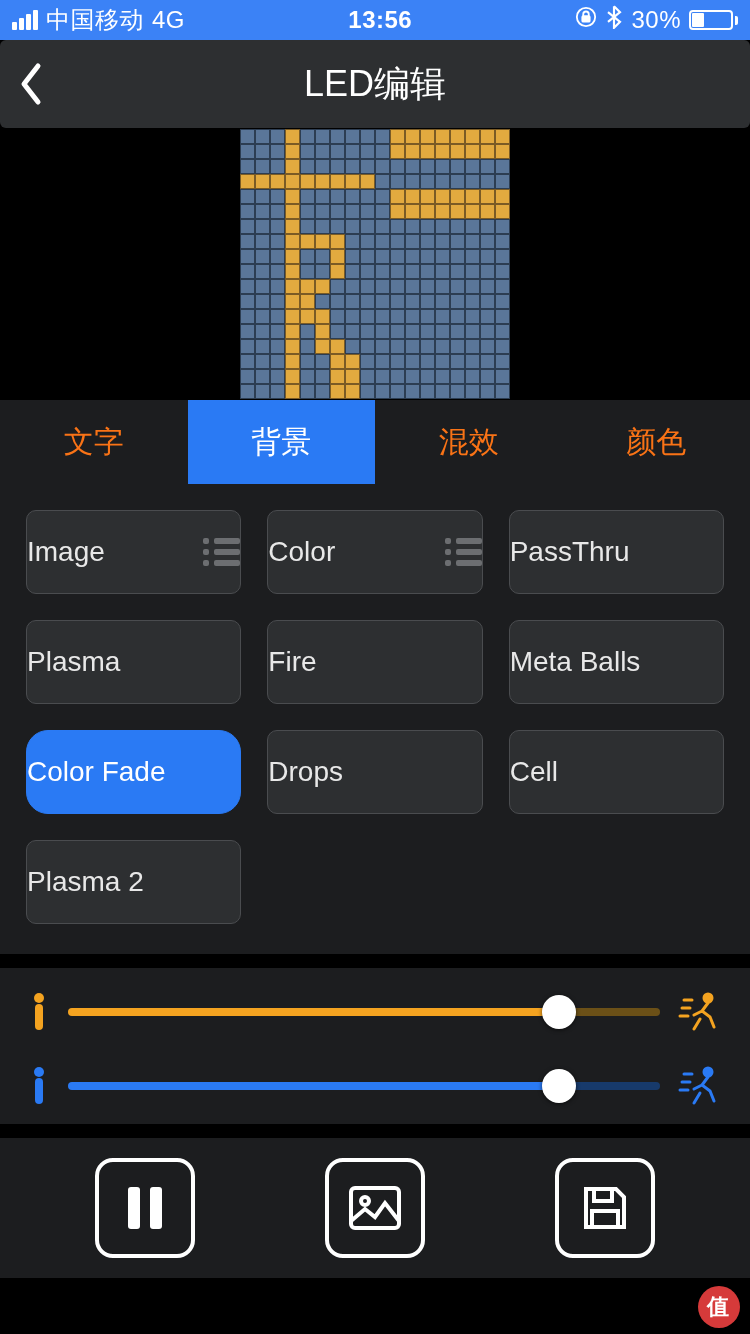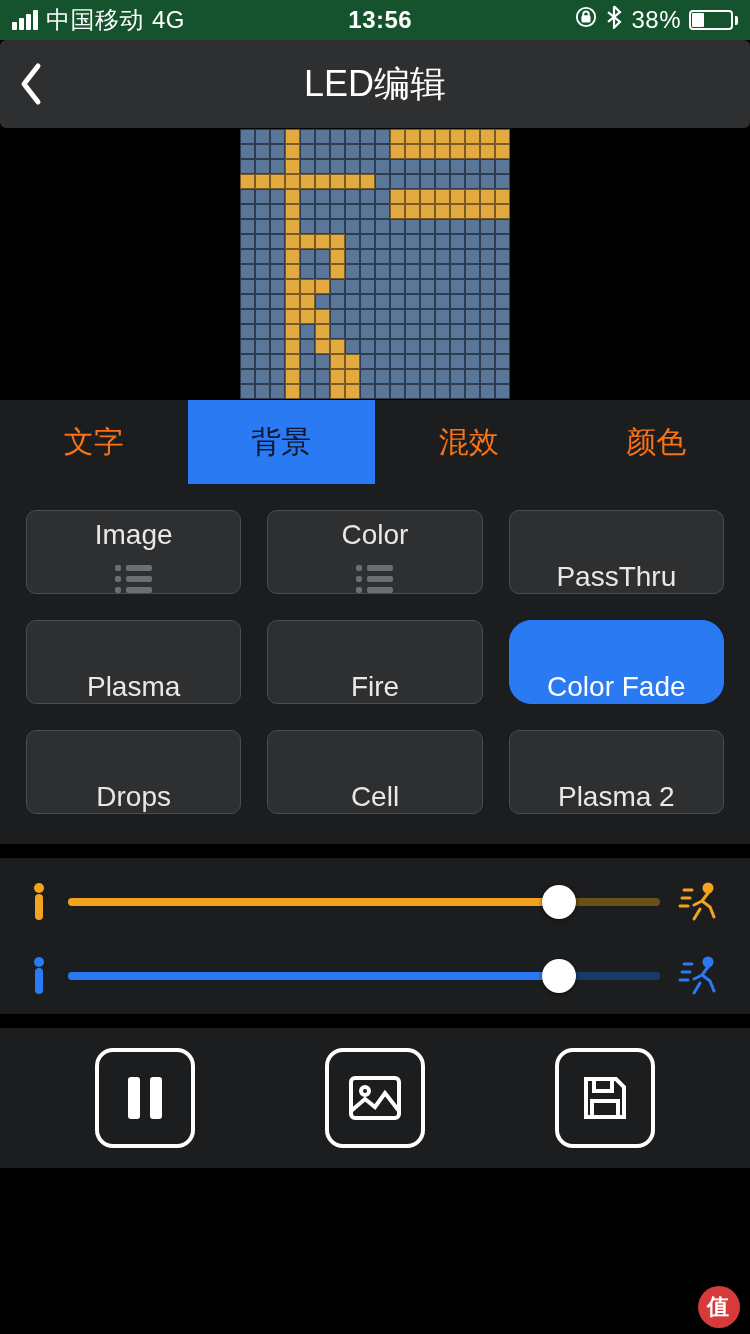--- a/index.html
+++ b/index.html
@@ -1,42 +1,42 @@
 <!DOCTYPE html>
 <html><head>
 <meta charset="utf-8">
 <style>
   * { box-sizing: border-box; margin: 0; padding: 0; -webkit-font-smoothing: antialiased; }
   html, body { width: 750px; height: 1334px; background: #000; color: #fff; font-family: -apple-system, "Helvetica Neue", Arial, sans-serif; overflow: hidden; }
   
-  .status-bar { height: 40px; background: #14532d; display: flex; align-items: center; justify-content: space-between; padding: 0 12px; font-size: 24px; letter-spacing: 0.5px; }
+  .status-bar { height: 40px; background: #3b82f6; display: flex; align-items: center; justify-content: space-between; padding: 0 12px; font-size: 24px; letter-spacing: 0.5px; }
   .status-left, .status-right { display: flex; align-items: center; gap: 8px; }
   .signal-bars { display: inline-flex; align-items: flex-end; gap: 2px; }
   .signal-bars span { width: 5px; background: #fff; border-radius: 1px; }
   .signal-bars span:nth-child(1){height:8px;} .signal-bars span:nth-child(2){height:12px;} .signal-bars span:nth-child(3){height:16px;} .signal-bars span:nth-child(4){height:20px;}
   .battery { display: inline-flex; align-items: center; }
   .battery-body { width: 44px; height: 20px; border: 2px solid #fff; border-radius: 4px; position: relative; }
   .battery-fill { position: absolute; left: 1px; top: 1px; bottom: 1px; width: 30%; background: #fff; border-radius: 1px; }
   .battery-tip { width: 3px; height: 9px; background: #fff; margin-left: 2px; border-radius: 0 2px 2px 0; }
   
   .header { height: 88px; background: #2d2f31; display: flex; align-items: center; justify-content: center; position: relative; border-radius: 6px; }
   .back-btn { position: absolute; left: 18px; top: 0; bottom: 0; display: flex; align-items: center; }
   .header-title { font-size: 36px; font-weight: 500; color: #fff; }
   
   .preview { height: 272px; background: #000; display: flex; align-items: center; justify-content: center; }
   .led-grid { display: grid; grid-template-columns: repeat(18, 15px); grid-template-rows: repeat(18, 15px); gap: 0; }
   .led-cell { width: 15px; height: 15px; background: #5a7699; border: 1px solid #2c3d52; }
   .led-cell.on { background: #e2aa3f; border-color: #7a5b25; }
   
   .tab-row { display: flex; height: 84px; background: #1c1d1f; }
   .tab { flex: 1; display: flex; align-items: center; justify-content: center; font-size: 30px; color: #f97316; }
-  .tab.active { background: #2a7af4; color: #0f172a; }
+  .tab.active { background: #2a7af4; color: #ffffff; }
   
   .effects-panel { background: #1c1d1f; padding: 26px 26px 30px 26px; display: grid; grid-template-columns: repeat(3, 1fr); gap: 26px; margin: 0; }
-  .effect-btn { height: 84px; background: #2d2f31; border: 1px solid #4a4c4f; border-radius: 10px; display: flex; align-items: center; justify-content: flex-end; gap: 14px; font-size: 28px; color: #e8e8e8; flex-direction: column; }
+  .effect-btn { height: 84px; background: #2d2f31; border: 1px solid #4a4c4f; border-radius: 10px; display: flex; align-items: center; justify-content: space-between; gap: 14px; font-size: 28px; color: #e8e8e8; }
   .effect-btn.selected { background: #2a7af4; border-color: #2a7af4; color: #fff; border-radius: 22px; }
   .list-icon { display: inline-flex; flex-direction: column; gap: 5px; }
   .list-icon-row { display: flex; align-items: center; gap: 5px; }
   .list-icon-dot { width: 6px; height: 6px; background: #6c6e71; border-radius: 2px; }
   .list-icon-line { width: 26px; height: 6px; background: #6c6e71; border-radius: 2px; }
   
   .slider-panel { background: #1c1d1f; padding: 24px 28px 18px 28px; margin-top: 14px; display: flex; flex-direction: column; gap: 34px; }
   .slider-row { display: flex; align-items: center; gap: 18px; }
   .slider-track { flex: 1; height: 8px; border-radius: 4px; position: relative; }
   .slider-thumb { position: absolute; top: 50%; width: 34px; height: 34px; background: #fff; border-radius: 50%; transform: translate(-50%, -50%); box-shadow: 0 1px 4px rgba(0,0,0,0.6); }
@@ -71,21 +71,21 @@
           <circle cx="12" cy="12" r="10"></circle>
           <path d="M9 11V9a3 3 0 1 1 6 0v2"></path>
           <rect x="8" y="11" width="8" height="6" rx="1" fill="#fff"></rect>
         </svg>
     </span>
     <span>
       <svg width="18" height="24" viewBox="0 0 12 20" fill="none" stroke="#fff" stroke-width="1.8">
           <path d="M6 1v18l5-5-10-8m0 8l10-8-5-5"></path>
         </svg>
     </span>
-    <span>38%</span>
+    <span>30%</span>
     <span class="battery">
       <span class="battery-body">
           <span class="battery-fill"></span>
         </span>
         <span class="battery-tip"></span>
     </span>
   </div>
 </div>
 
 <div class="header">
@@ -477,20 +477,23 @@
     </span>
   </div>
   <div class="effect-btn">
       <span>PassThru</span>
     </div>
   <div class="effect-btn">
       <span>Plasma</span>
     </div>
   <div class="effect-btn">
       <span>Fire</span>
+    </div>
+  <div class="effect-btn">
+      <span>Meta Balls</span>
     </div>
   <div class="effect-btn selected">
       <span>Color Fade</span>
     </div>
   <div class="effect-btn">
       <span>Drops</span>
     </div>
   <div class="effect-btn">
       <span>Cell</span>
     </div>

